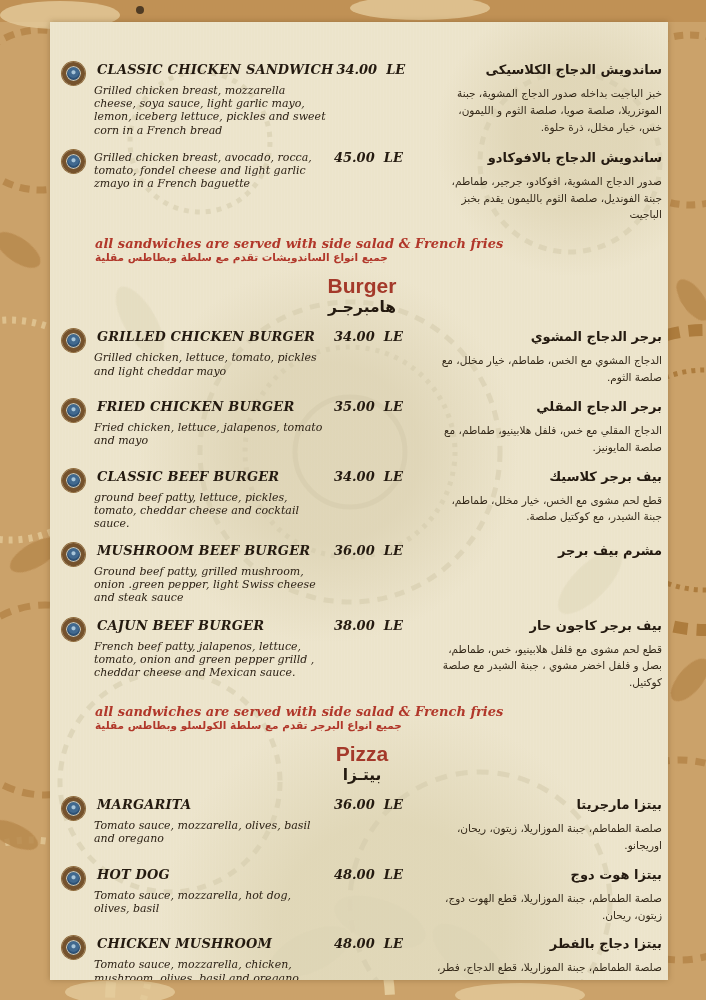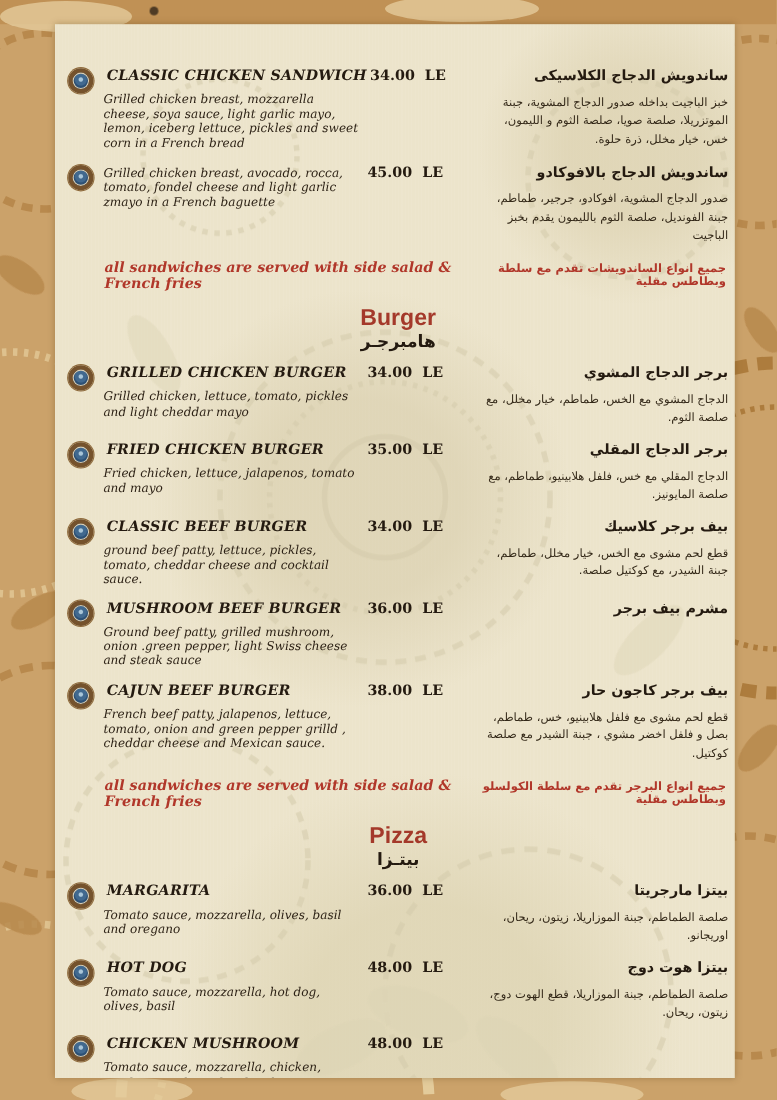--- a/index.html
+++ b/index.html
@@ -41,21 +41,21 @@
   }
   .leader{
     flex:1 1 6px;min-width:6px;height:11px;margin:0 3px;
     background-image:radial-gradient(circle at 2px 8px, #241a10 1px, rgba(0,0,0,0) 1.35px);
     background-size:5px 11px;background-repeat:repeat-x;
   }
   .en-desc{
     font-style:italic;font-size:11px;color:#2c2115;line-height:1.2;margin-top:1px;
   }
   .price{
-    flex:0 0 78px;font-weight:bold;font-size:13px;color:#241a10;
+    flex:0 0 78px;font-style:italic;font-weight:bold;font-size:13px;color:#241a10;
     padding-left:6px;white-space:nowrap;
   }
   .ar-block{
     flex:1 1 auto;margin-left:24px;direction:rtl;text-align:right;
     font-family:"DejaVu Sans", sans-serif;
   }
   .ar-name{font-weight:bold;font-size:13px;color:#241a10;white-space:nowrap;}
   .ar-block .leader{background-image:radial-gradient(circle at 2px 8px, #3a2c1c 1px, rgba(0,0,0,0) 1.35px);}
   .ar-desc{font-size:10.5px;color:#342919;line-height:1.6;margin-top:2px;}
 
@@ -65,21 +65,21 @@
     font-family:"Liberation Sans", sans-serif;font-weight:bold;
     font-size:21px;color:#a4392a;line-height:1.05;
   }
   .sec-head .h-ar{
     font-family:"DejaVu Sans", sans-serif;font-weight:bold;
     font-size:15.5px;color:#241a10;line-height:1.3;
   }
   .sec-head.gap-top{margin-top:4px;}
 
   
-  .note{display:flex;justify-content:space-between;align-items:baseline;margin:2px 0 12px;padding-left:33px;padding-right:2px;}
+  .note{display:flex;justify-content:space-between;align-items:baseline;margin:2px 0 12px;padding-left:33px;padding-right:2px;flex-direction:column;}
   .note-en{color:#b1372a;font-style:italic;font-weight:bold;font-size:13px;font-family:"DejaVu Serif", serif;}
   .note-ar{color:#b1372a;font-size:10.5px;font-weight:bold;direction:rtl;font-family:"DejaVu Sans", sans-serif;}
 </style>
 </head>
 <body>
 
 <svg class="bg-art" width="706" height="1000" viewBox="0 0 706 1000">
   <rect x="0" y="0" width="706" height="1000" fill="#cba26a"></rect>
   <rect x="0" y="0" width="706" height="22" fill="#c09155"></rect>
   <g fill="none" stroke="#b8894d" stroke-width="7">
@@ -307,20 +307,27 @@
       <div class="item">
         <span class="seal"></span>
         <div class="en-block">
           <div class="name-line">
             <span class="en-name">CHICKEN MUSHROOM</span>
             <span class="leader"></span>
           </div>
           <div class="en-desc">Tomato sauce, mozzarella, chicken, mushroom, olives, basil and oregano</div>
         </div>
         <div class="price"><span>48.00</span>&nbsp;&nbsp;<span>LE</span></div>
+        <div class="ar-block">
+          <div class="name-line">
+            <span class="ar-name">بيتزا دجاج بالفطر</span>
+            <span class="leader"></span>
+          </div>
+          <div class="ar-desc">صلصة الطماطم، جبنة الموزاريلا، قطع الدجاج، فطر، زيتون، ريحان، اوريجانو.</div>
+        </div>
       </div>
       <div class="item">
         <span class="seal"></span>
         <div class="en-block">
           <div class="name-line">
             <span class="en-name">VEGETARIAN</span>
             <span class="leader"></span>
           </div>
         </div>
         <div class="price"><span>38.00</span>&nbsp;&nbsp;<span>LE</span></div>

